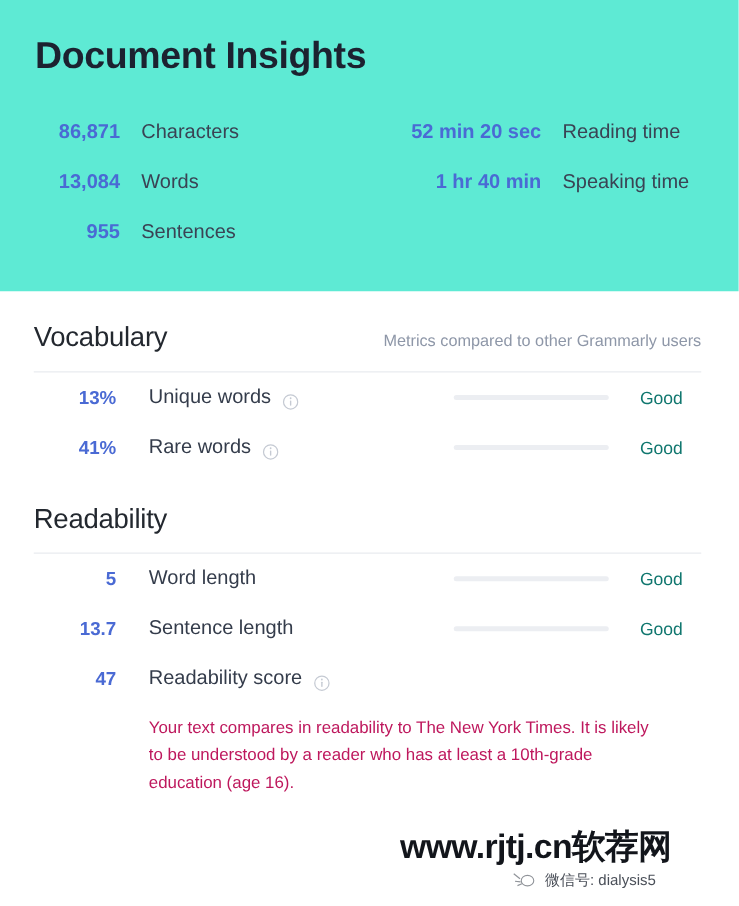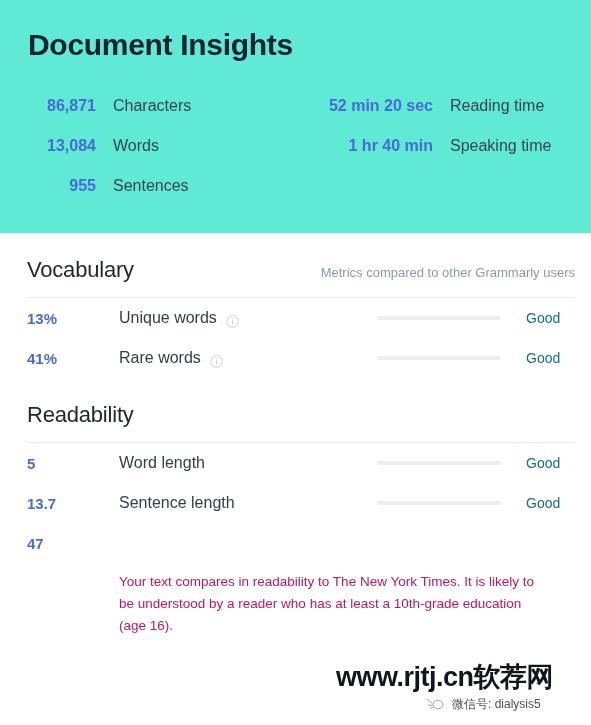--- a/index.html
+++ b/index.html
@@ -57,21 +57,21 @@
   .summary-col.right .summary-value { width: 129px; }
   .summary-label {
     color: #3a4354;
     font-size: 16px;
     padding-left: 17px;
     white-space: nowrap;
   }
 
   
   .section {
-    padding: 0 16px 0 27px;
+    padding: 0 30px 0 27px;
   }
   .section-head {
     display: flex;
     align-items: baseline;
     justify-content: space-between;
     padding-top: 24px;
   }
   .section-title {
     font-size: 22px;
     color: #23282f;
@@ -90,20 +90,21 @@
   }
 
   
   .metric-row {
     display: flex;
     align-items: center;
     height: 40px;
   }
   .metric-value {
     width: 66px;
+    text-align: right;
     color: #4a6ad4;
     font-weight: bold;
     font-size: 15px;
   }
   .metric-label {
     padding-left: 26px;
     font-size: 16px;
     color: #343c4b;
     white-space: nowrap;
     display: flex;
@@ -153,21 +154,20 @@
     padding-top: 8px;
   }
 
   
   .watermark {
     position: absolute;
     left: 320px;
     top: 664px;
     pointer-events: none;
     user-select: none;
-    margin-left: 16px;
   }
   .watermark-main {
     font-size: 27px;
     font-weight: bold;
     color: #12151b;
     letter-spacing: -0.5px;
     white-space: nowrap;
     line-height: 1;
   }
   .watermark-sub {
@@ -297,20 +297,30 @@
     <span class="metric-bar-cell">
       <span class="bar-track">
         <span class="bar-fill" style="width: 88%;"></span>
       </span>
       <span class="metric-status">Good</span>
     </span>
   </div>
 
   <div class="metric-row">
     <span class="metric-value">47</span>
+    <span class="metric-label">
+      <span>Readability score</span>
+      <span class="info-icon">
+        <svg width="13" height="13" viewBox="0 0 13 13">
+          <circle cx="6.5" cy="6.5" r="5.7" fill="none" stroke="#c5cad3" stroke-width="1"></circle>
+          <circle cx="6.5" cy="3.6" r="0.72" fill="#c5cad3"></circle>
+          <rect x="5.95" y="5.3" width="1.1" height="4.2" rx="0.5" fill="#c5cad3"></rect>
+        </svg>
+      </span>
+    </span>
   </div>
 
   <div class="readability-desc">Your text compares in readability to The New York Times. It is likely to be understood by a reader who has at least a 10th-grade education (age 16).</div>
 </div>
 
 <div class="watermark">
   <div class="watermark-main">www.rjtj.cn软荐网</div>
   <div class="watermark-sub">
     <span class="wechat-glyph">
       <svg width="22" height="13" viewBox="0 0 22 13">

